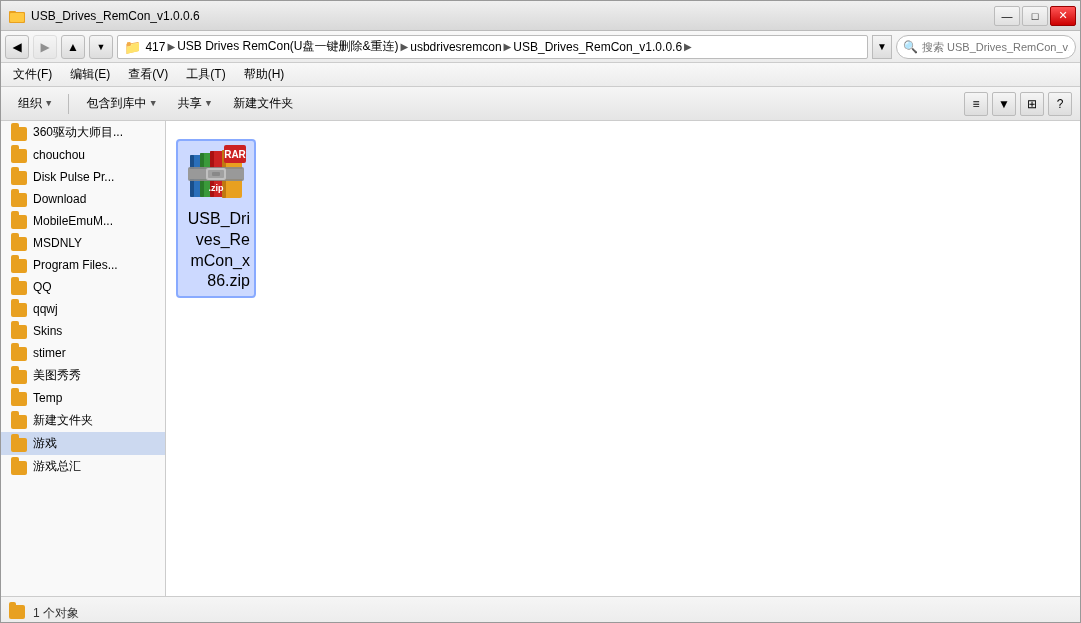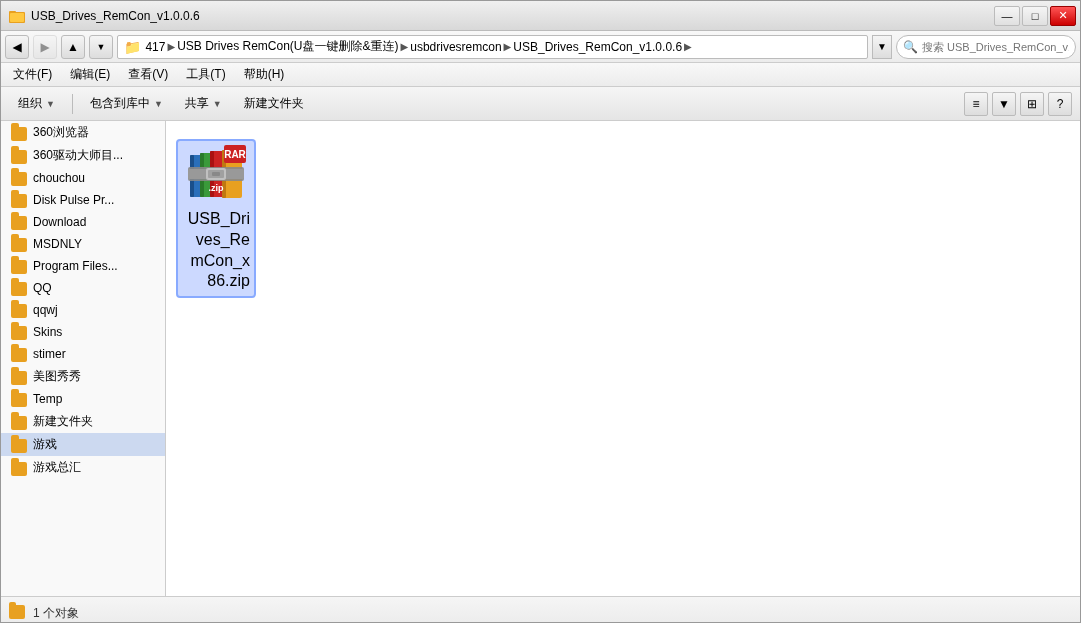--- a/index.html
+++ b/index.html
@@ -167,20 +167,21 @@
     .toolbar-btn {
       display: flex;
       align-items: center;
       gap: 4px;
       padding: 3px 8px;
       border: 1px solid transparent;
       border-radius: 3px;
       cursor: pointer;
       font-size: 12px;
       background: transparent;
+      font-family: Liberation Mono, monospace;
     }
     .toolbar-btn-arrow {
       font-size: 9px;
       color: #555;
     }
     .toolbar-separator {
       width: 1px;
       height: 20px;
       background: #bbb;
       margin: 0 4px;
@@ -401,37 +402,37 @@
     <div class="view-btn">⊞</div>
     <div class="view-btn">?</div>
   </div>
 </div>
 
 <div class="main-area">
 
   <div class="sidebar">
     <div class="sidebar-item">
       <div class="folder-icon-img"></div>
-      <span>360浏览器</span>
-    </div>
-    <div class="sidebar-item">
-      <div class="folder-icon-img"></div>
       <span>360驱动大师目...</span>
     </div>
     <div class="sidebar-item">
       <div class="folder-icon-img"></div>
       <span>chouchou</span>
     </div>
     <div class="sidebar-item">
       <div class="folder-icon-img"></div>
       <span>Disk Pulse Pr...</span>
     </div>
     <div class="sidebar-item">
       <div class="folder-icon-img"></div>
       <span>Download</span>
+    </div>
+    <div class="sidebar-item">
+      <div class="folder-icon-img"></div>
+      <span>MobileEmuM...</span>
     </div>
     <div class="sidebar-item">
       <div class="folder-icon-img"></div>
       <span>MSDNLY</span>
     </div>
     <div class="sidebar-item">
       <div class="folder-icon-img"></div>
       <span>Program Files...</span>
     </div>
     <div class="sidebar-item">

